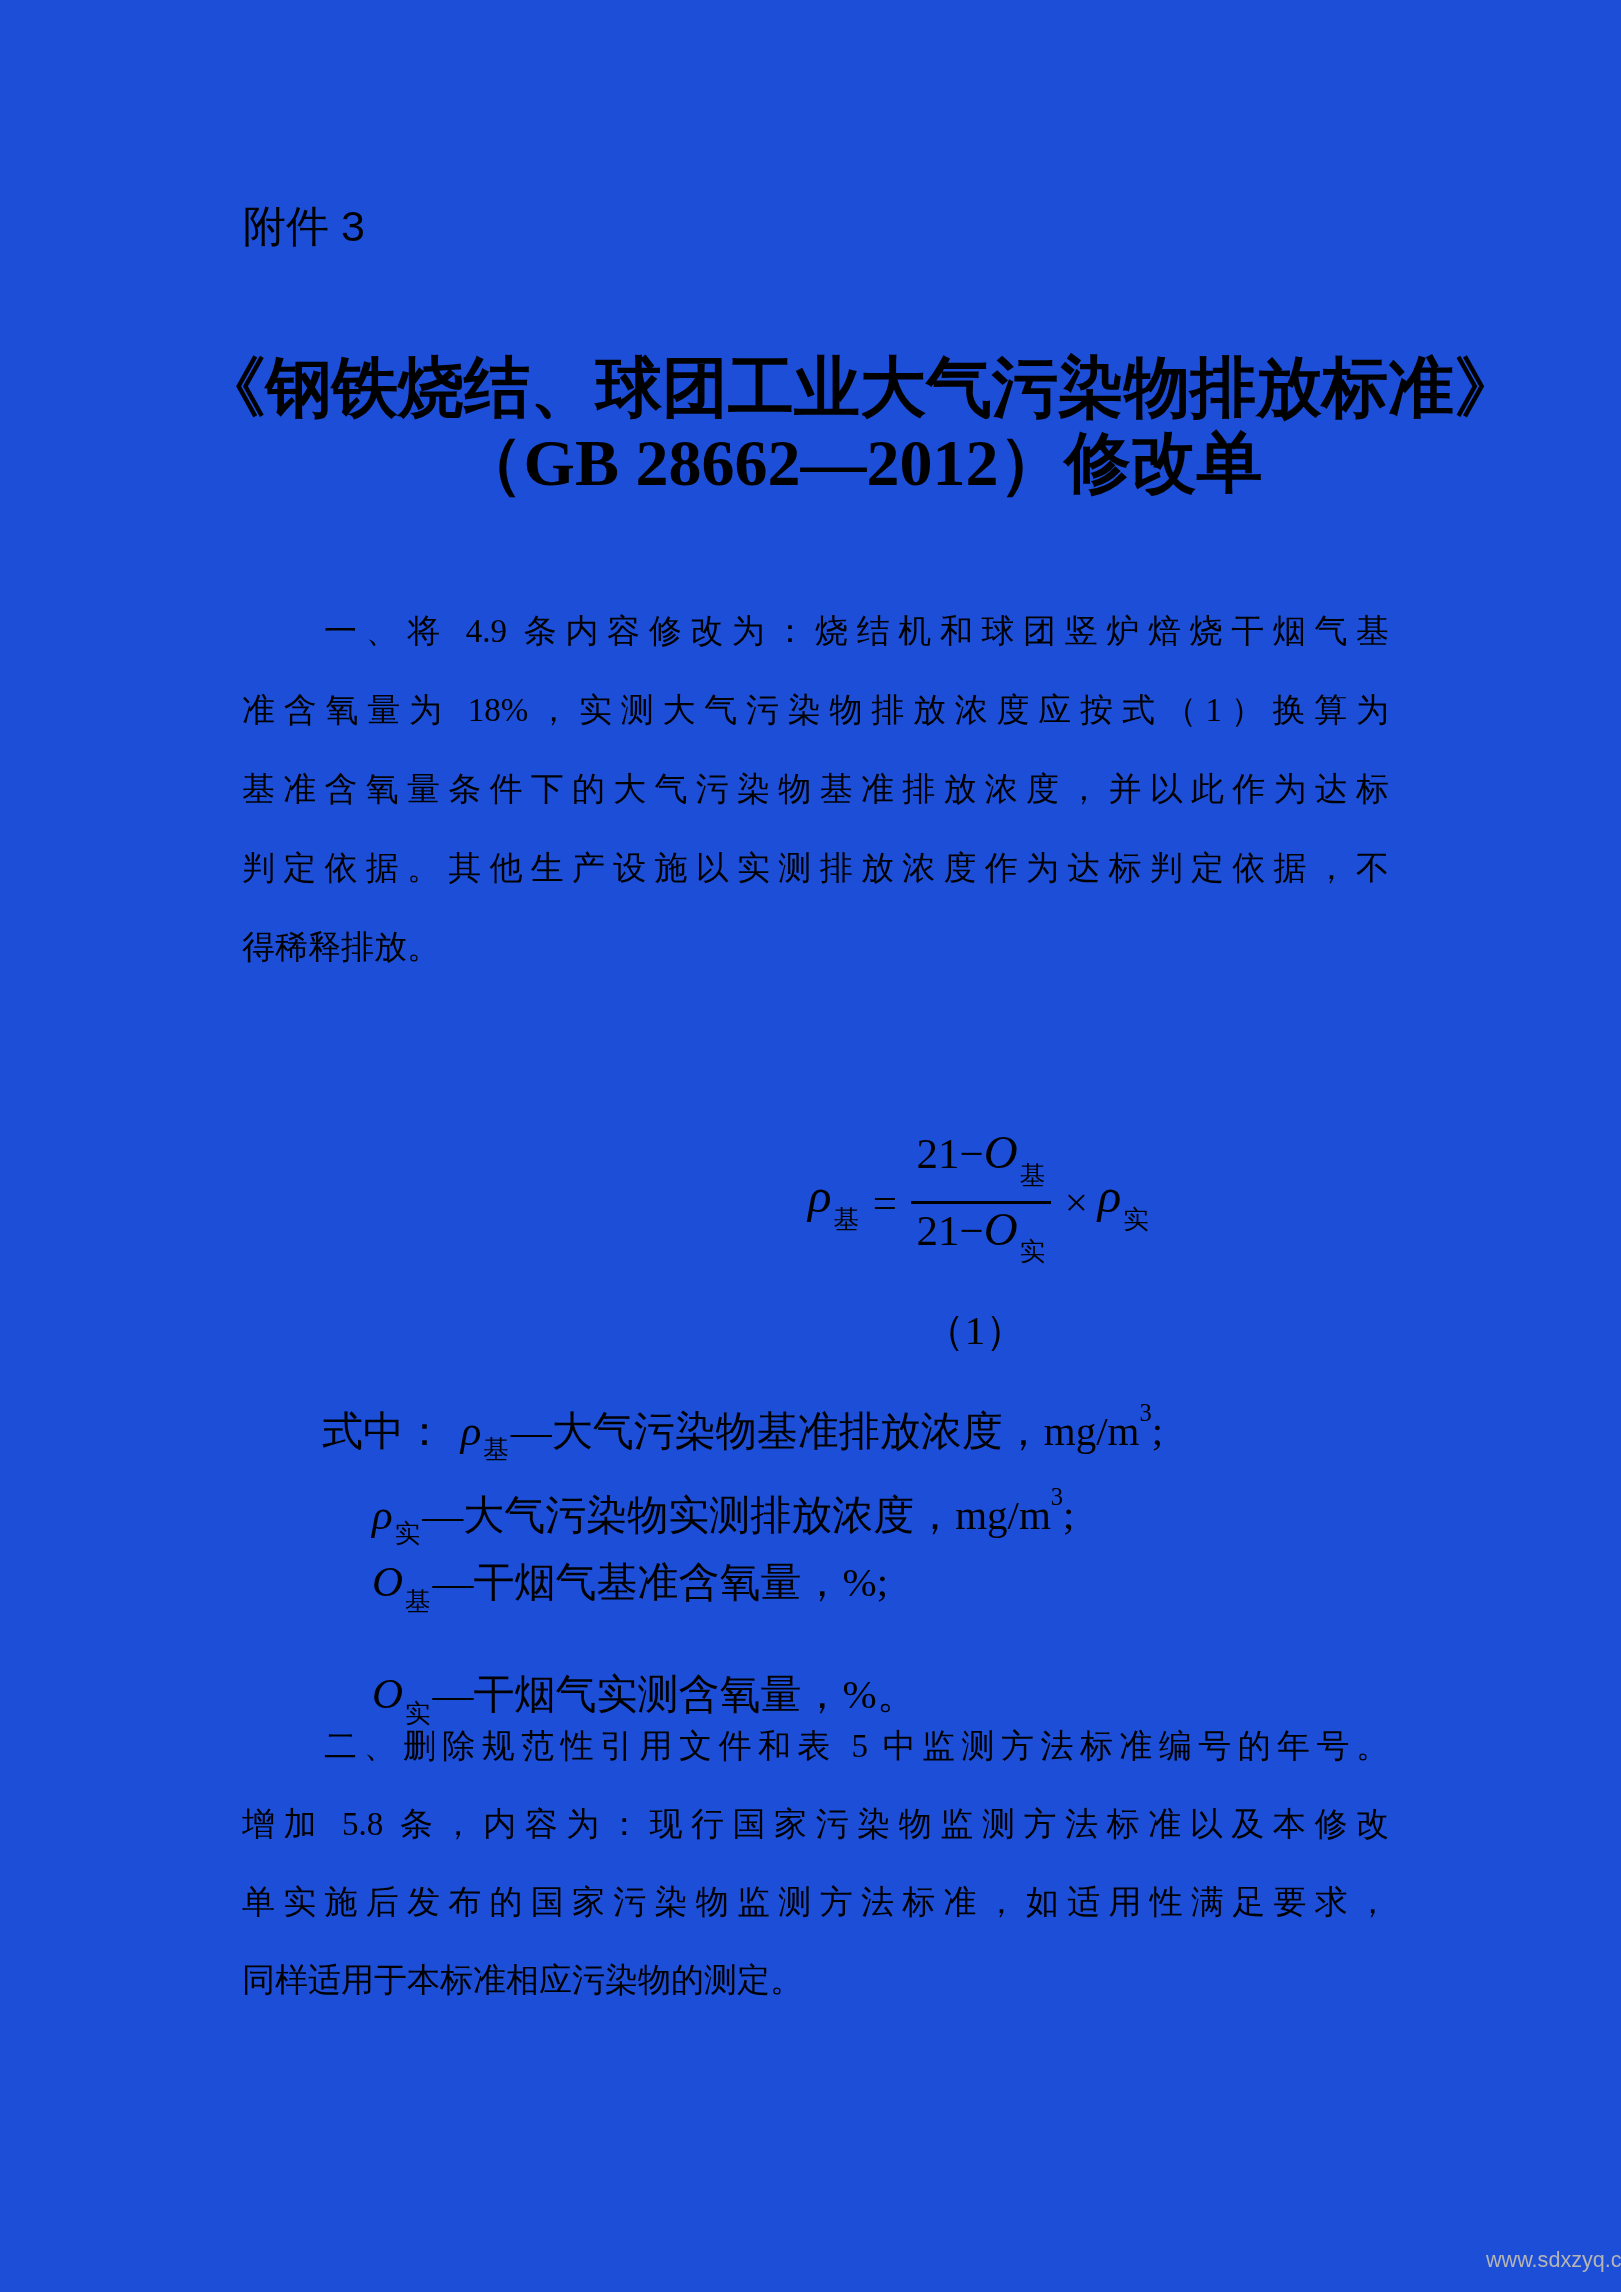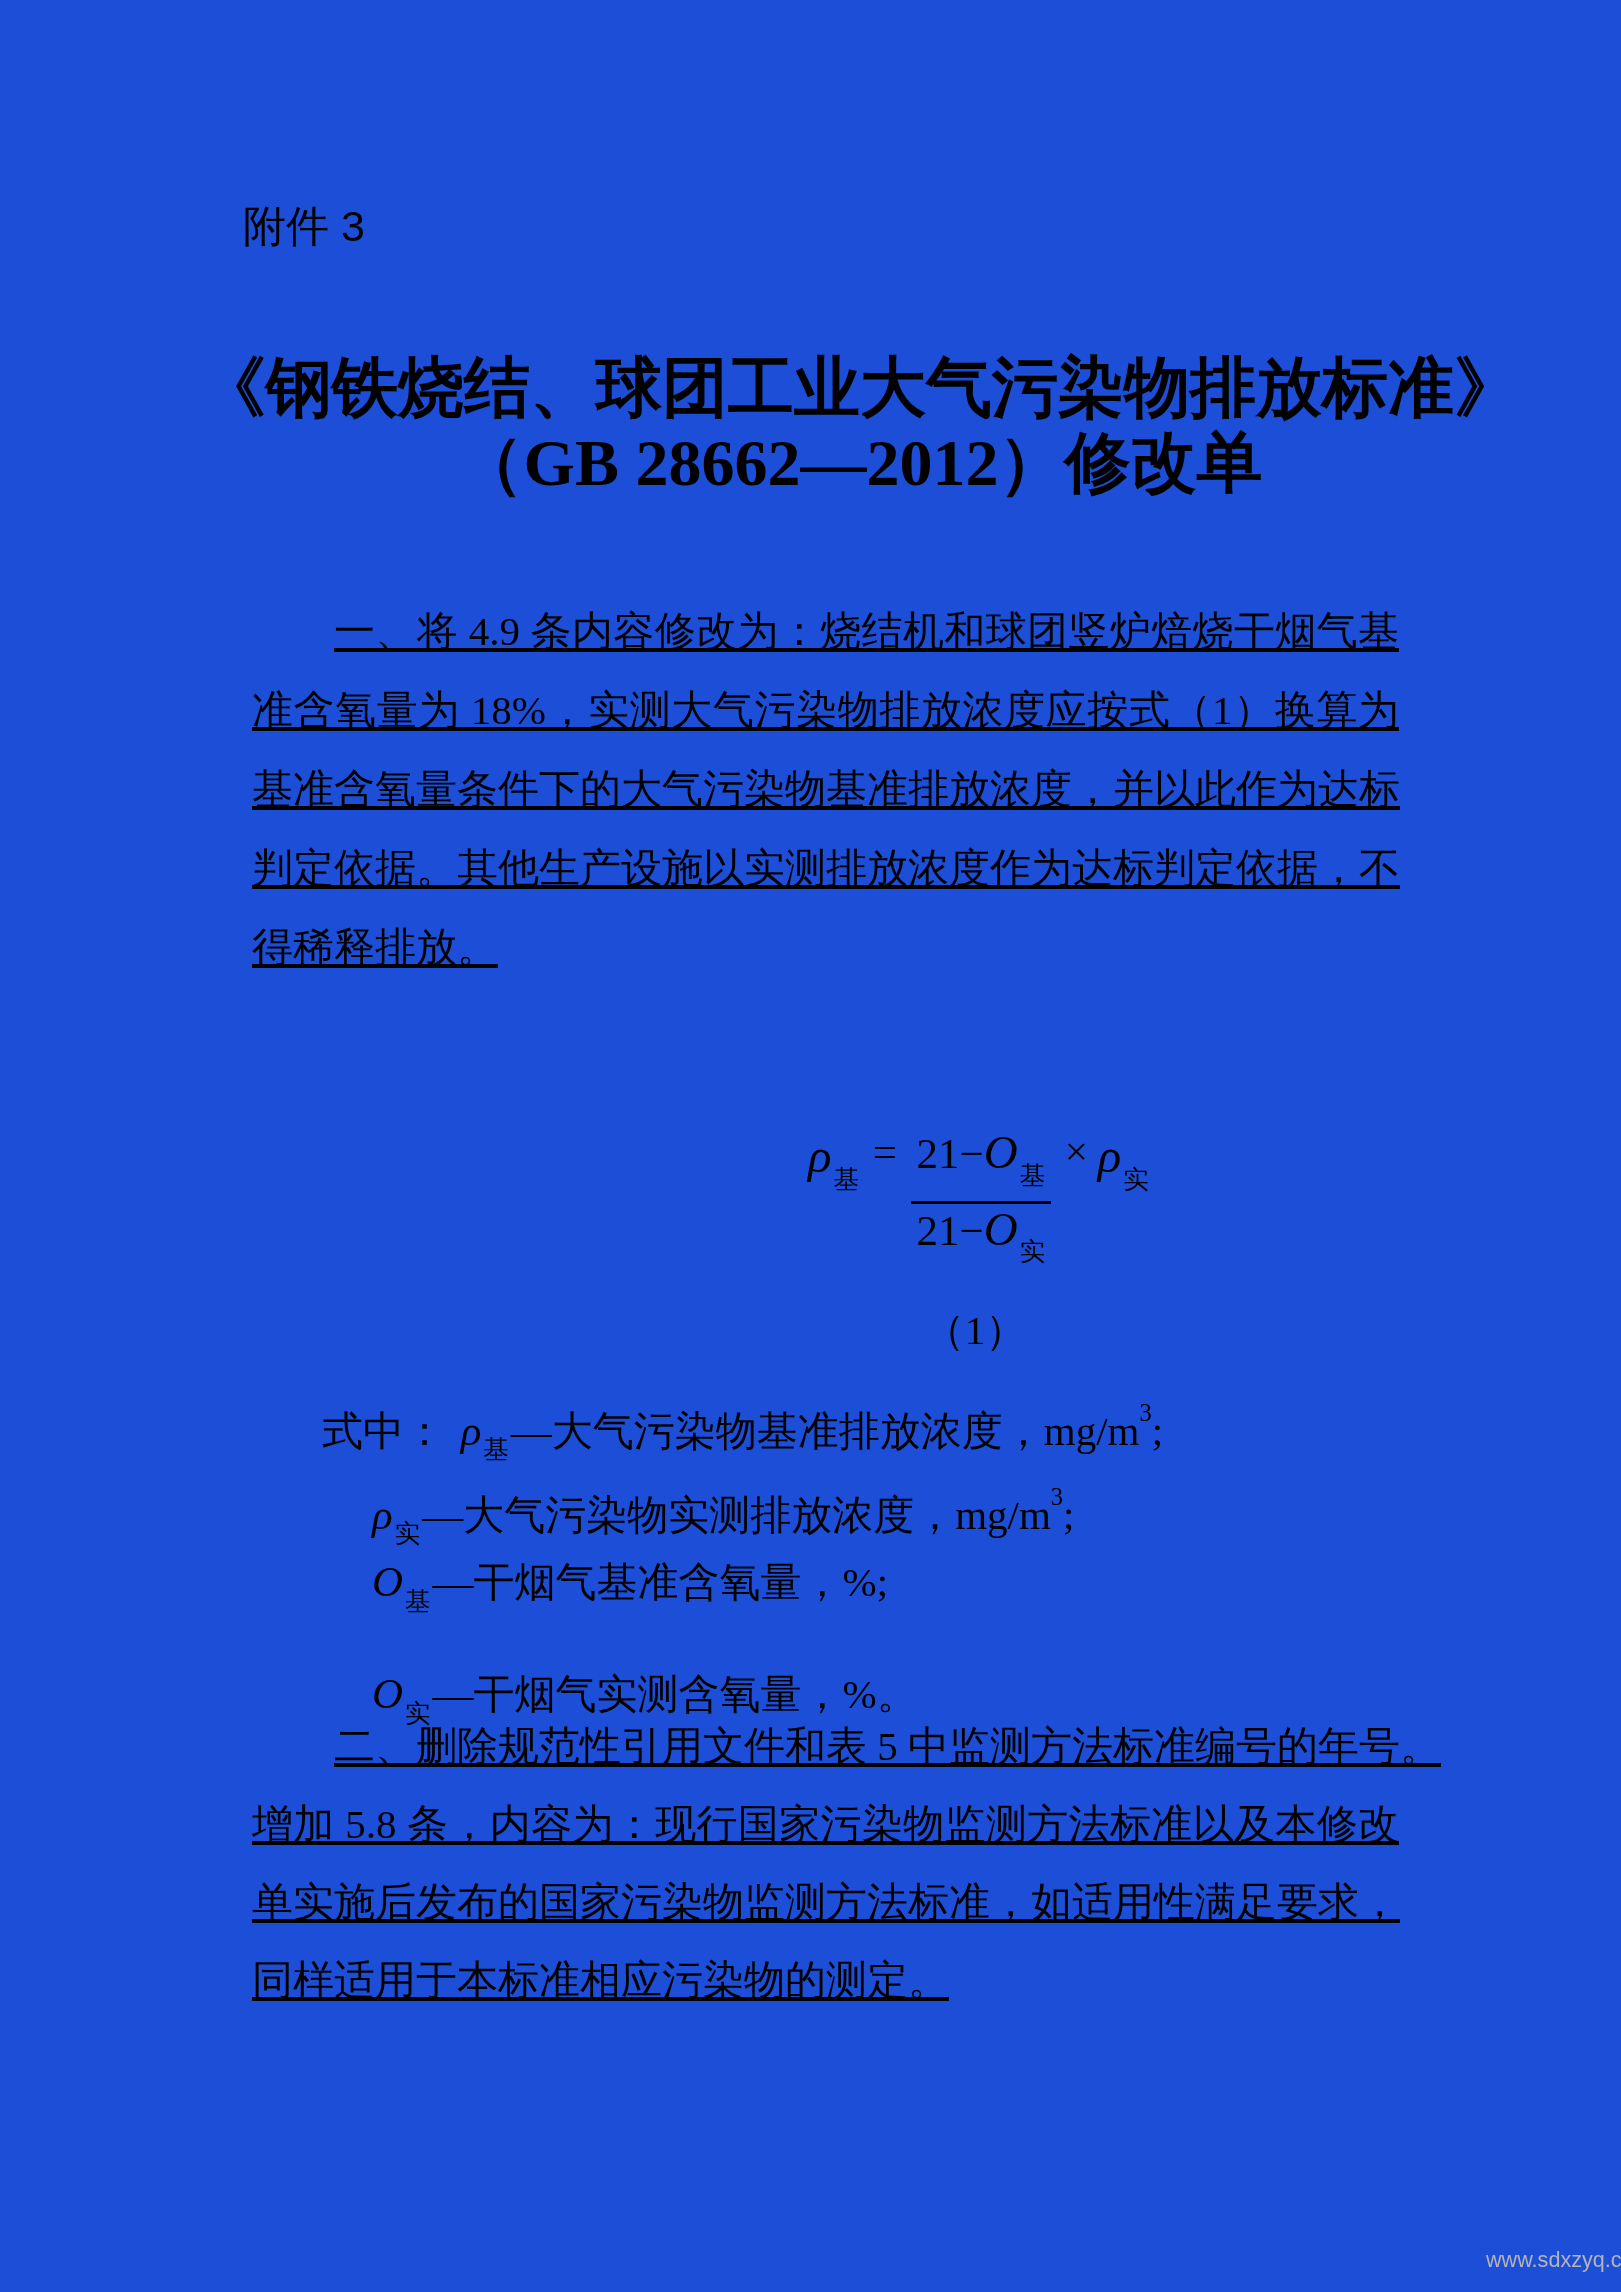--- a/index.html
+++ b/index.html
@@ -17,35 +17,35 @@
     font-size:43px; line-height:51px; white-space:nowrap;
   }
 
   .title-line {
     position:absolute; left:860px; transform:translateX(-50%);
     white-space:nowrap; font-weight:bold; font-size:66px; line-height:69px;
   }
   .title-1 { top:353px; }
   .title-2 { top:428px; }
 
-  .para { position:absolute; left:252px; width:1147px; font-size:41px;text-decoration:underline; }
+  .para { position:absolute; left:242px; width:1147px; font-size:33px; }
   .para-1 { top:592px; }
   .para-2 { top:1707px; }
   .bodyline {
     height:79px; line-height:79px;
     text-align:justify; text-align-last:justify;
     white-space:nowrap; box-sizing:border-box;
   }
   .para-2 .bodyline { height:78px; line-height:78px; }
   .bodyline.indent { padding-left:82px; }
   .bodyline.lastline { text-align-last:left; }
 
   .formula {
     position:absolute; left:808px; top:1127px;
-    display:flex; align-items:flex-start; font-size:43px;
+    display:flex; align-items:center; font-size:43px;
   }
   .sym { font-style:italic; font-size:47px; }
   .rho { font-size:49px; }
   .csub { font-size:25.5px; vertical-align:-15.7px; margin-left:2px; font-style:normal; }
   .eqsign { margin:0 13.7px; font-size:43px; }
   .timesign { margin:0 9.8px 0 13.7px; font-size:41px; }
   .fr { display:inline-flex; flex-direction:column; align-items:center; }
   .fr-num,.fr-den { line-height:51px; white-space:nowrap; padding:0 5.9px; }
   .fr-bar { height:2.9px; background:#000; width:100%; }
 

